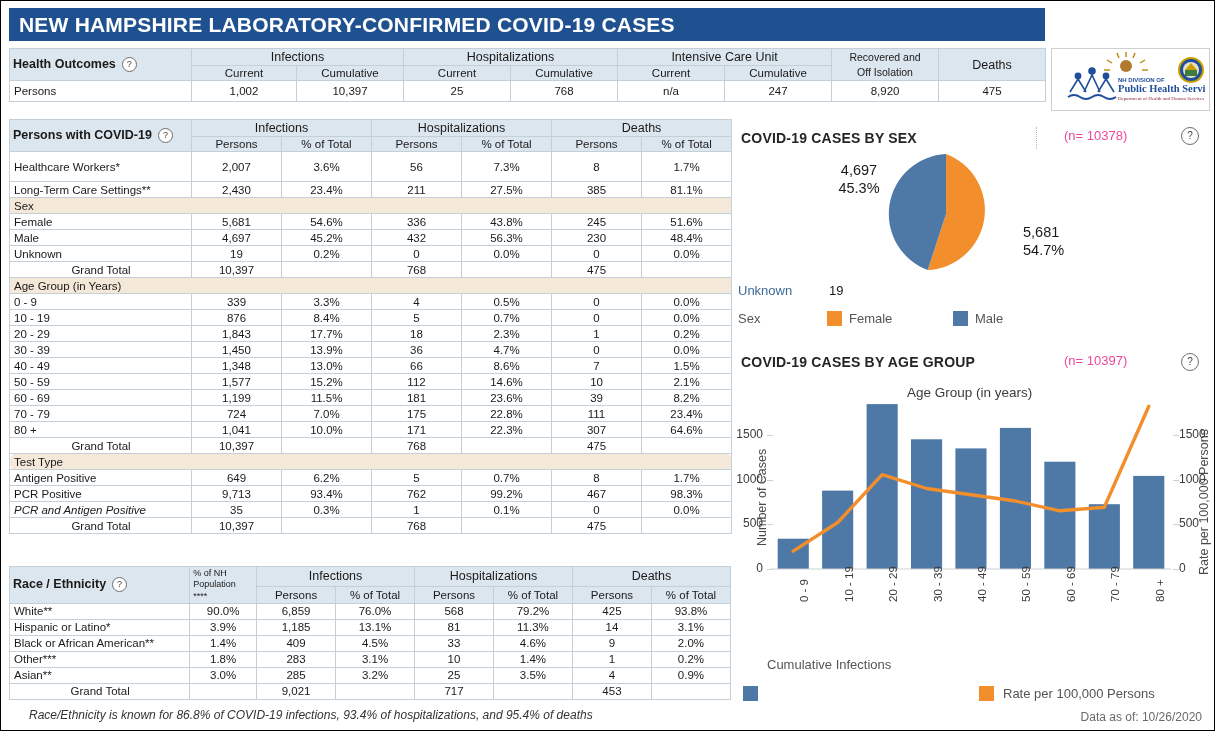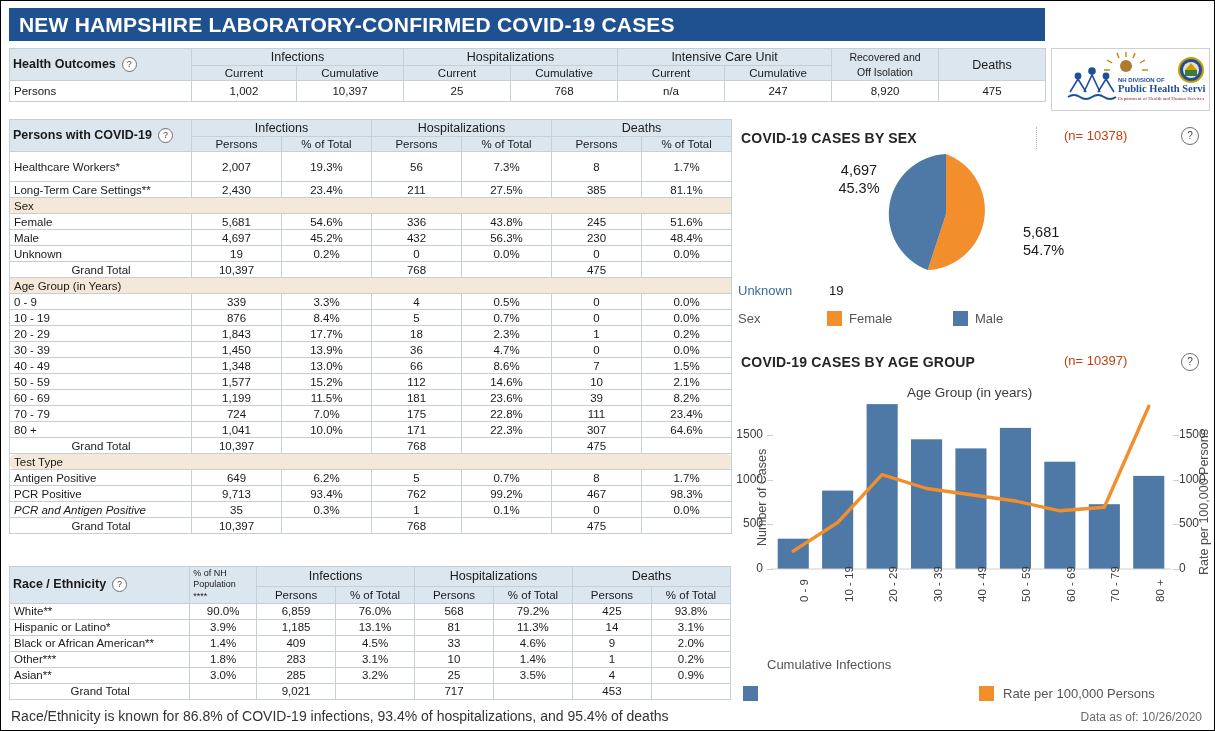--- a/index.html
+++ b/index.html
@@ -56,29 +56,29 @@
     border:1px solid #cfcfcf;background:#fff;
     display:flex;align-items:center;justify-content:center;
   }
 
   
   #tbl-persons{position:absolute;left:8px;top:118px;width:722px;}
 
   
   #tbl-race{position:absolute;left:8px;top:565px;width:722px;}
   .race-note{
-    position:absolute;left:10px;top:707px;width:720px;
-    font-size:14px;color:#333;white-space:nowrap;
+    position:absolute;left:28px;top:707px;width:720px;
+    font-size:12px;color:#333;white-space:nowrap;font-style:italic;
   }
 
   
   .panel-title{
     position:absolute;font-size:14px;font-weight:bold;color:#252525;letter-spacing:.2px;
   }
-  .panel-n{position:absolute;font-size:13px;color:#c2410c;}
+  .panel-n{position:absolute;font-size:13px;color:#ec4899;}
   .panel-q{
     position:absolute;width:16px;height:16px;line-height:15px;border:1px solid #6f6f6f;
     border-radius:50%;text-align:center;font-size:10px;color:#444;background:#fff;
   }
 
   
   .pie-unknown-lbl{position:absolute;font-size:13px;color:#3d6b96;}
   .pie-unknown-val{position:absolute;font-size:13px;color:#1a1a1a;}
   .pie-sex-lbl{position:absolute;font-size:13px;color:#555;}
   .swatch{position:absolute;width:15px;height:15px;}
@@ -207,21 +207,21 @@
         <td class="hdr">Persons</td>
         <td class="hdr">% of Total</td>
         <td class="hdr">Persons</td>
         <td class="hdr">% of Total</td>
       </tr>
     </thead>
     <tbody id="persons-body">
         <tr>
           <td class="lbl" style="height: 30px;">Healthcare Workers*</td>
           <td class="num">2,007</td>
-          <td class="num">19.3%</td>
+          <td class="num">3.6%</td>
           <td class="num">56</td>
           <td class="num">7.3%</td>
           <td class="num">8</td>
           <td class="num">1.7%</td>
         </tr>
         <tr>
           <td class="lbl" style="height: 16px;">Long-Term Care Settings**</td>
           <td class="num">2,430</td>
           <td class="num">23.4%</td>
           <td class="num">211</td>

